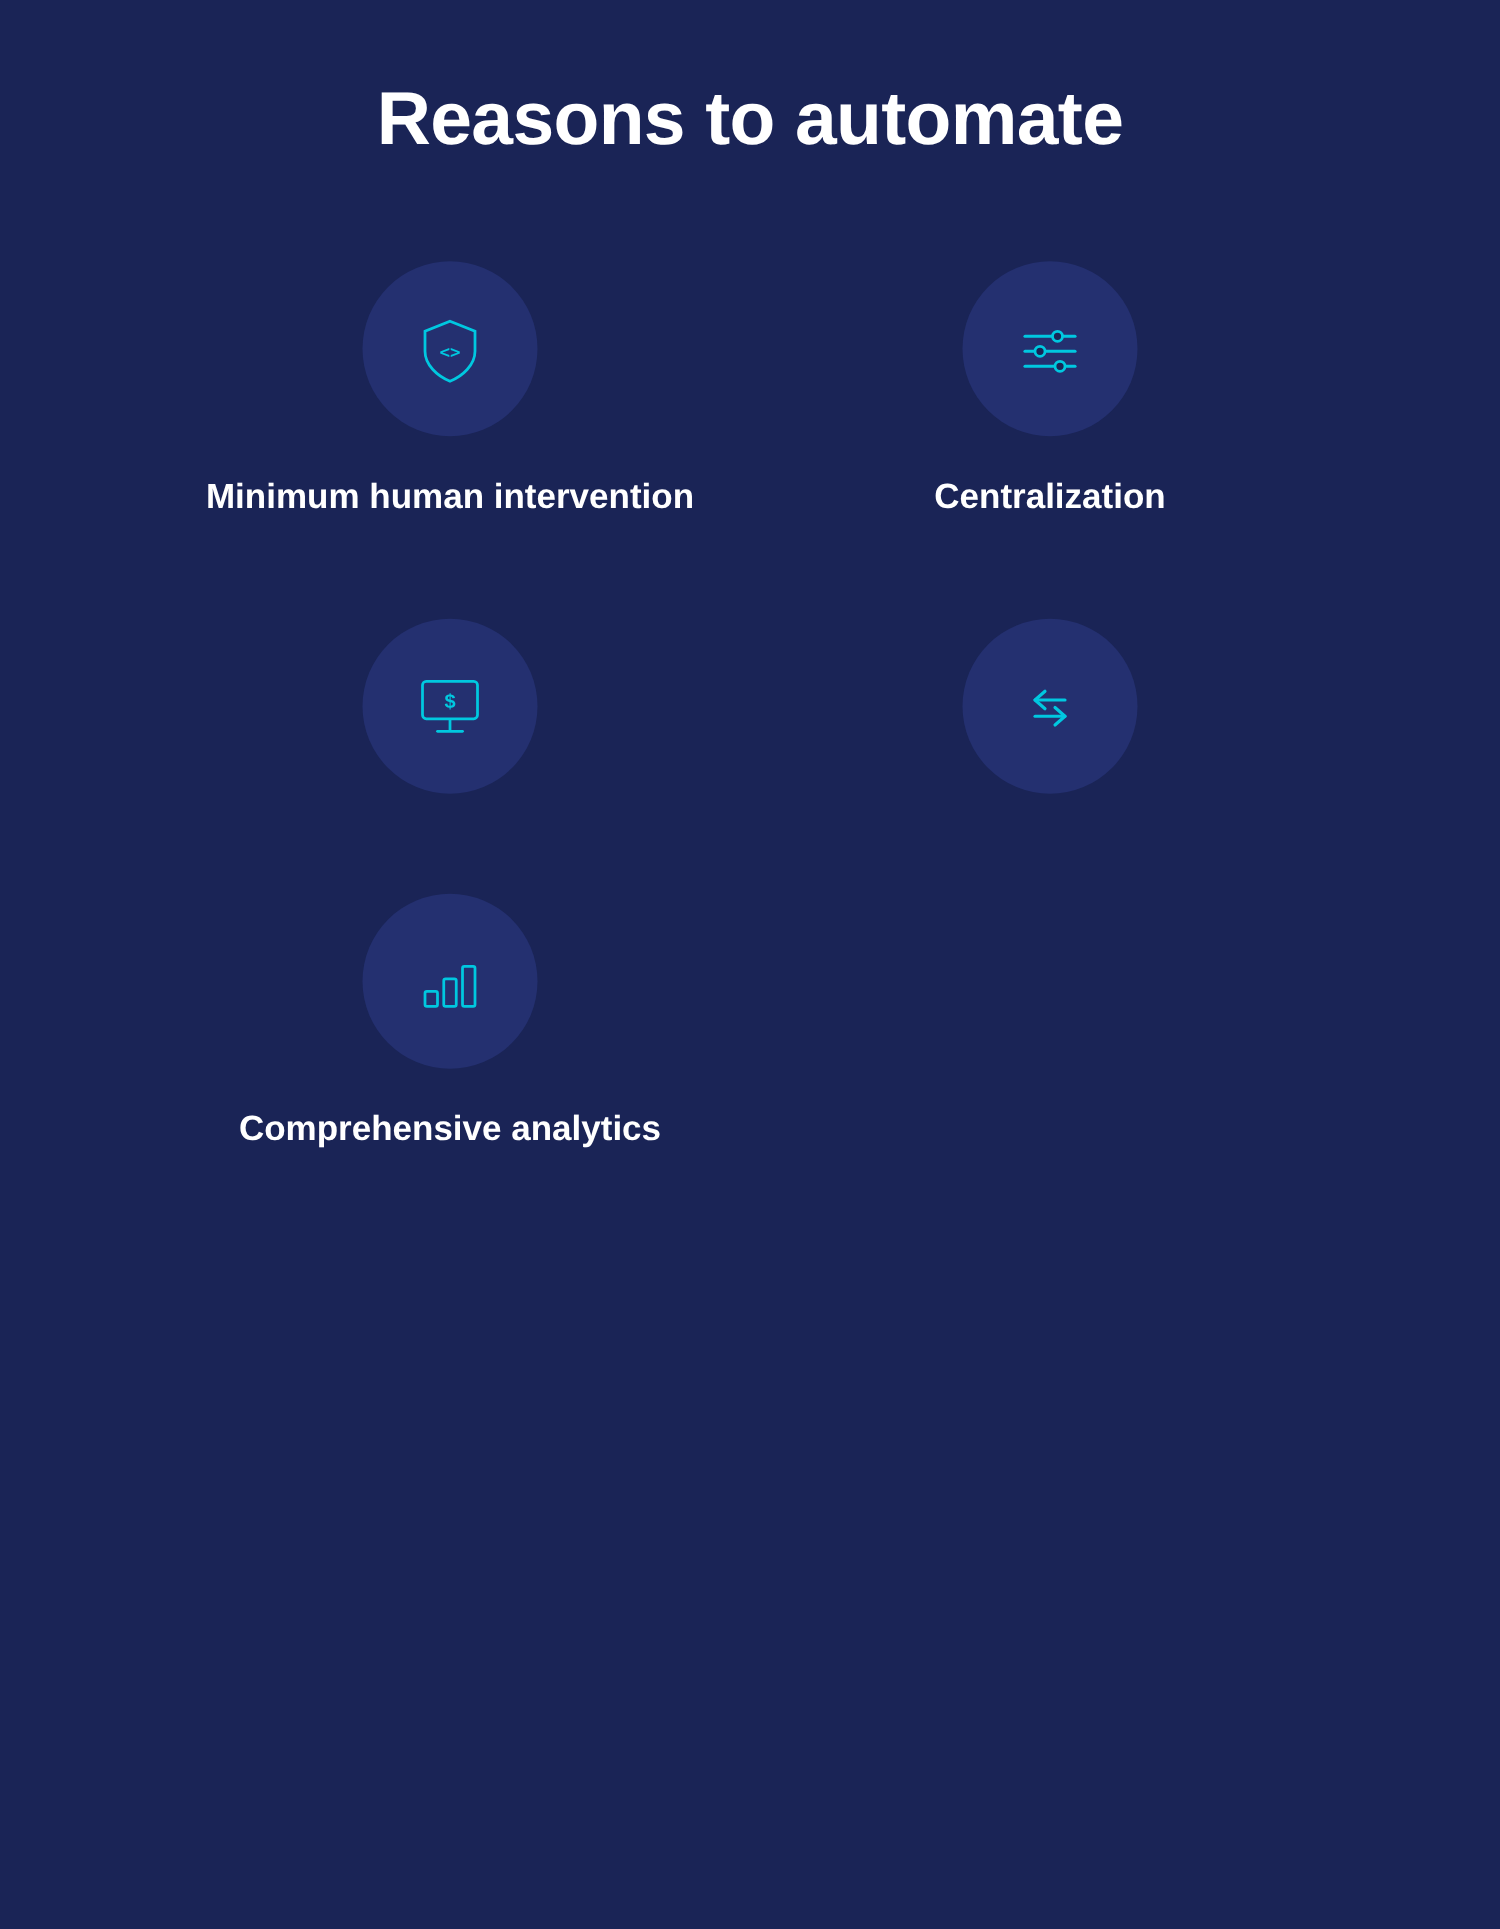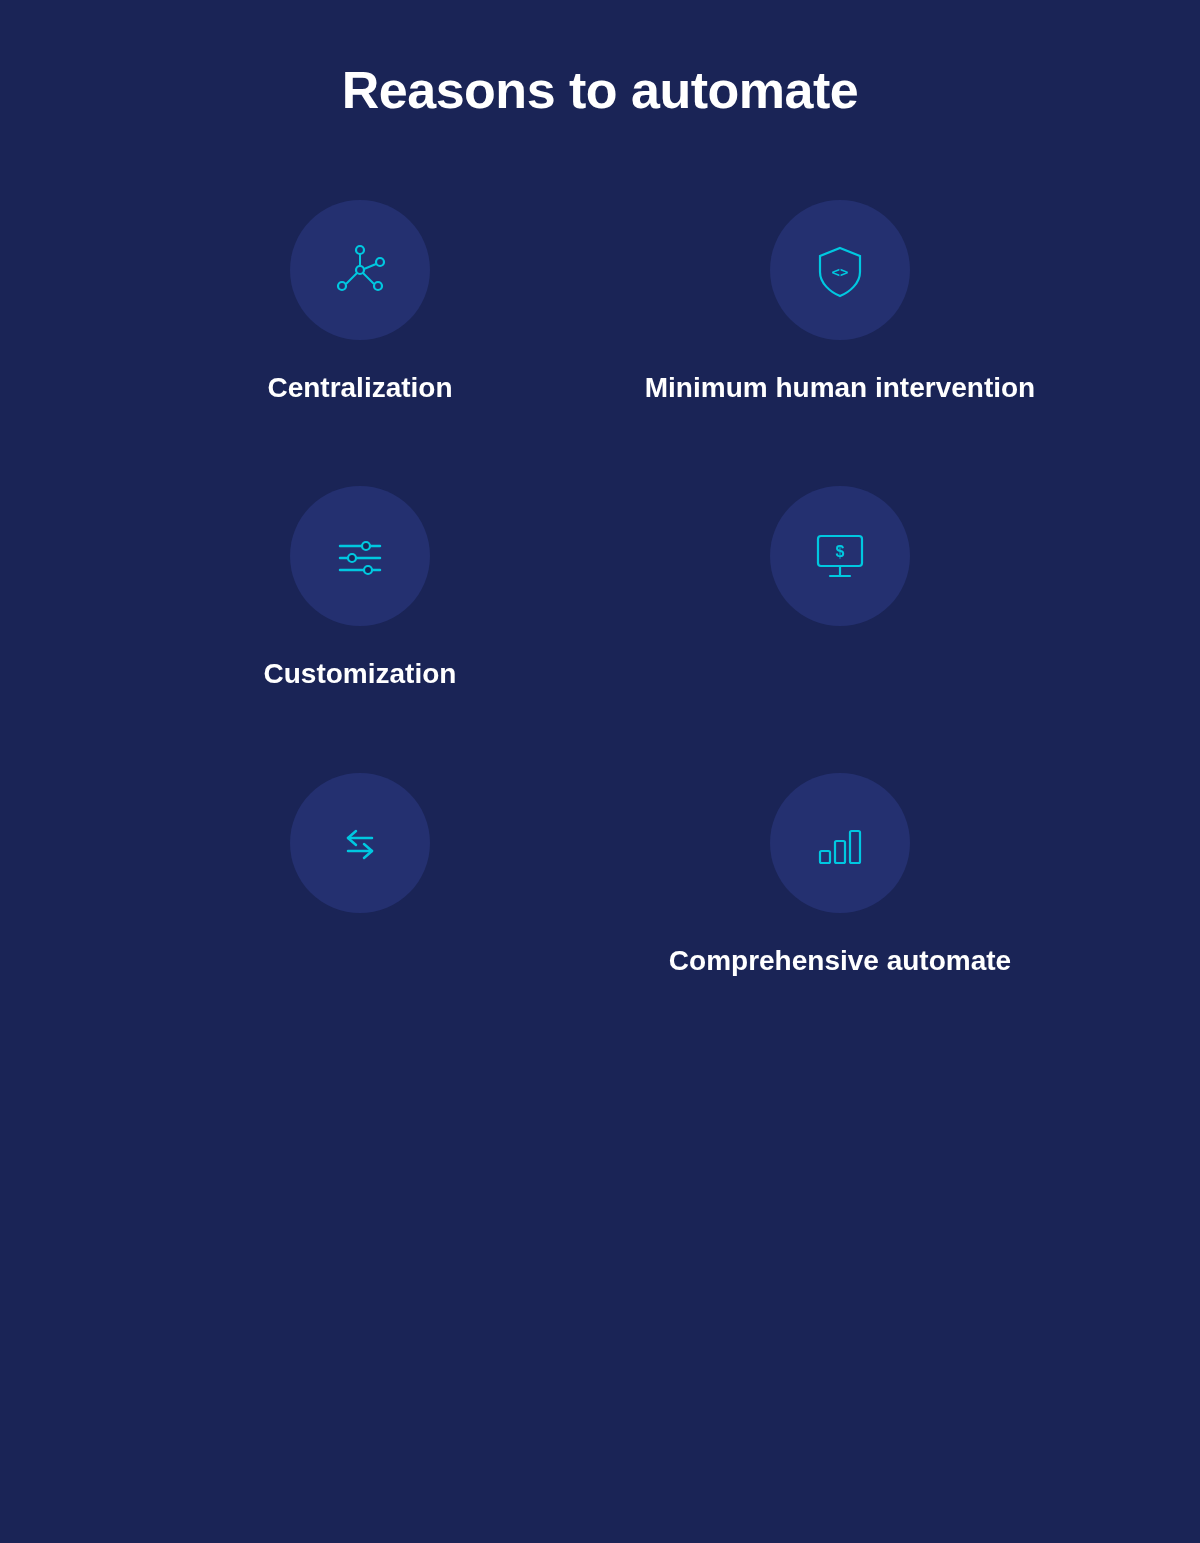--- a/index.html
+++ b/index.html
@@ -14,21 +14,21 @@
       background-color: #1a2456;
       font-family: 'Arial', sans-serif;
       display: flex;
       flex-direction: column;
       align-items: center;
       padding: 60px 40px 80px;
     }
 
     .page-title {
       color: #ffffff;
-      font-size: 52px;
+      font-size: 60px;
       font-weight: 900;
       text-align: center;
       margin-bottom: 80px;
       letter-spacing: -0.5px;
     }
 
     .grid {
       display: grid;
       grid-template-columns: 1fr 1fr;
       gap: 80px 60px;
@@ -67,42 +67,20 @@
       line-height: 1.3;
     }
   </style>
 </head>
 <body>
 
 <h1 class="page-title">Reasons to automate</h1>
 
 <div class="grid">
 
-  <div class="card">
-    <div class="icon-circle">
-      <svg viewBox="0 0 60 60" fill="none" xmlns="http://www.w3.org/2000/svg">
-
-        <circle cx="30" cy="30" r="4" stroke="#00c8e0" stroke-width="2.2" fill="none"></circle>
-
-        <circle cx="30" cy="10" r="4" stroke="#00c8e0" stroke-width="2.2" fill="none"></circle>
-
-        <circle cx="12" cy="46" r="4" stroke="#00c8e0" stroke-width="2.2" fill="none"></circle>
-
-        <circle cx="48" cy="46" r="4" stroke="#00c8e0" stroke-width="2.2" fill="none"></circle>
-
-        <circle cx="50" cy="22" r="4" stroke="#00c8e0" stroke-width="2.2" fill="none"></circle>
-
-        <line x1="30" y1="14" x2="30" y2="26" stroke="#00c8e0" stroke-width="2"></line>
-        <line x1="16" y1="44" x2="27" y2="33" stroke="#00c8e0" stroke-width="2"></line>
-        <line x1="44" y1="44" x2="33" y2="33" stroke="#00c8e0" stroke-width="2"></line>
-        <line x1="46" y1="24" x2="34" y2="29" stroke="#00c8e0" stroke-width="2"></line>
-      </svg>
-    </div>
-    <span class="card-label">Centralization</span>
-  </div>
 
   <div class="card">
     <div class="icon-circle">
       <svg viewBox="0 0 60 60" fill="none" xmlns="http://www.w3.org/2000/svg">
         <path d="M30 8 L50 16 L50 32 C50 43 40 52 30 56 C20 52 10 43 10 32 L10 16 Z" stroke="#00c8e0" stroke-width="2.2" fill="none"></path>
         <text x="30" y="37" text-anchor="middle" fill="#00c8e0" font-size="14" font-family="monospace" font-weight="bold">&lt;&gt;</text>
       </svg>
     </div>
     <span class="card-label">Minimum human intervention</span>
   </div>
@@ -114,21 +92,21 @@
         <line x1="10" y1="20" x2="50" y2="20" stroke="#00c8e0" stroke-width="2.5" stroke-linecap="round"></line>
         <circle cx="36" cy="20" r="4" fill="#1a2456" stroke="#00c8e0" stroke-width="2.2"></circle>
 
         <line x1="10" y1="32" x2="50" y2="32" stroke="#00c8e0" stroke-width="2.5" stroke-linecap="round"></line>
         <circle cx="22" cy="32" r="4" fill="#1a2456" stroke="#00c8e0" stroke-width="2.2"></circle>
 
         <line x1="10" y1="44" x2="50" y2="44" stroke="#00c8e0" stroke-width="2.5" stroke-linecap="round"></line>
         <circle cx="38" cy="44" r="4" fill="#1a2456" stroke="#00c8e0" stroke-width="2.2"></circle>
       </svg>
     </div>
-    <span class="card-label">Customization</span>
+    <span class="card-label">Centralization</span>
   </div>
 
   <div class="card">
     <div class="icon-circle">
       <svg viewBox="0 0 60 60" fill="none" xmlns="http://www.w3.org/2000/svg">
 
         <rect x="8" y="10" width="44" height="30" rx="3" stroke="#00c8e0" stroke-width="2.2" fill="none"></rect>
 
         <line x1="30" y1="40" x2="30" y2="50" stroke="#00c8e0" stroke-width="2.2"></line>
         <line x1="20" y1="50" x2="40" y2="50" stroke="#00c8e0" stroke-width="2.2" stroke-linecap="round"></line>
@@ -155,16 +133,16 @@
     <div class="icon-circle">
       <svg viewBox="0 0 60 60" fill="none" xmlns="http://www.w3.org/2000/svg">
 
         <rect x="10" y="38" width="10" height="12" rx="1.5" stroke="#00c8e0" stroke-width="2.2" fill="none"></rect>
 
         <rect x="25" y="28" width="10" height="22" rx="1.5" stroke="#00c8e0" stroke-width="2.2" fill="none"></rect>
 
         <rect x="40" y="18" width="10" height="32" rx="1.5" stroke="#00c8e0" stroke-width="2.2" fill="none"></rect>
       </svg>
     </div>
-    <span class="card-label">Comprehensive automate</span>
+    <span class="card-label">Comprehensive analytics</span>
   </div>
 
 </div>
 
 </body></html>

